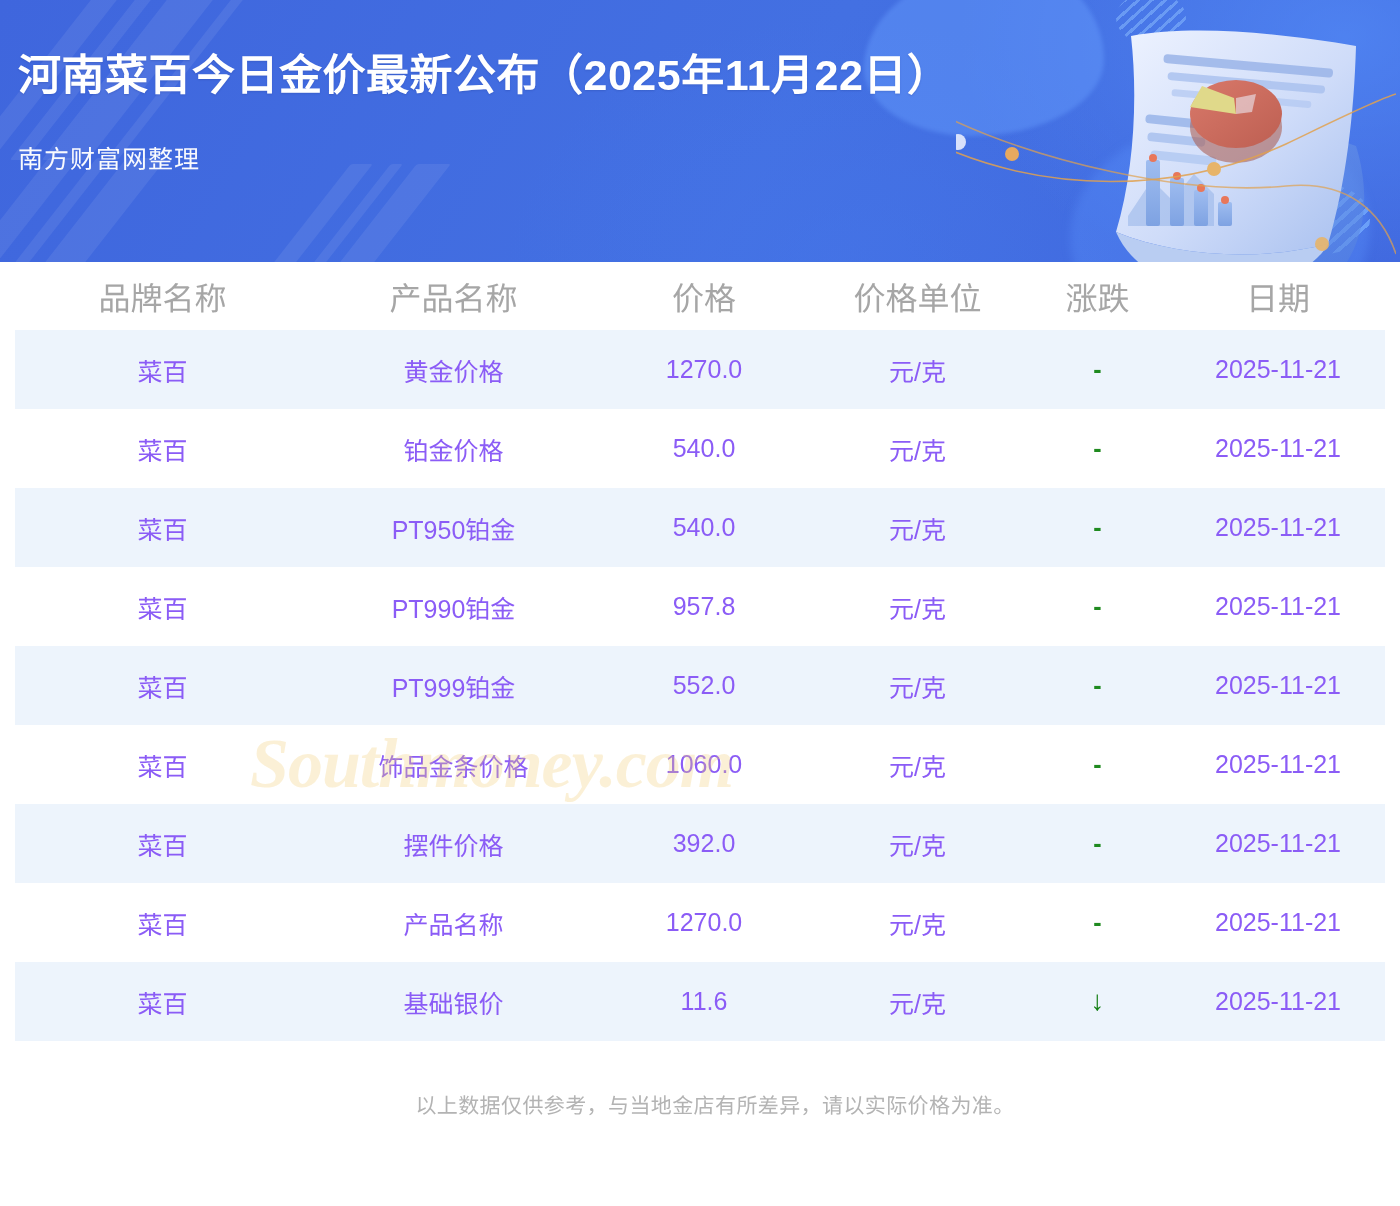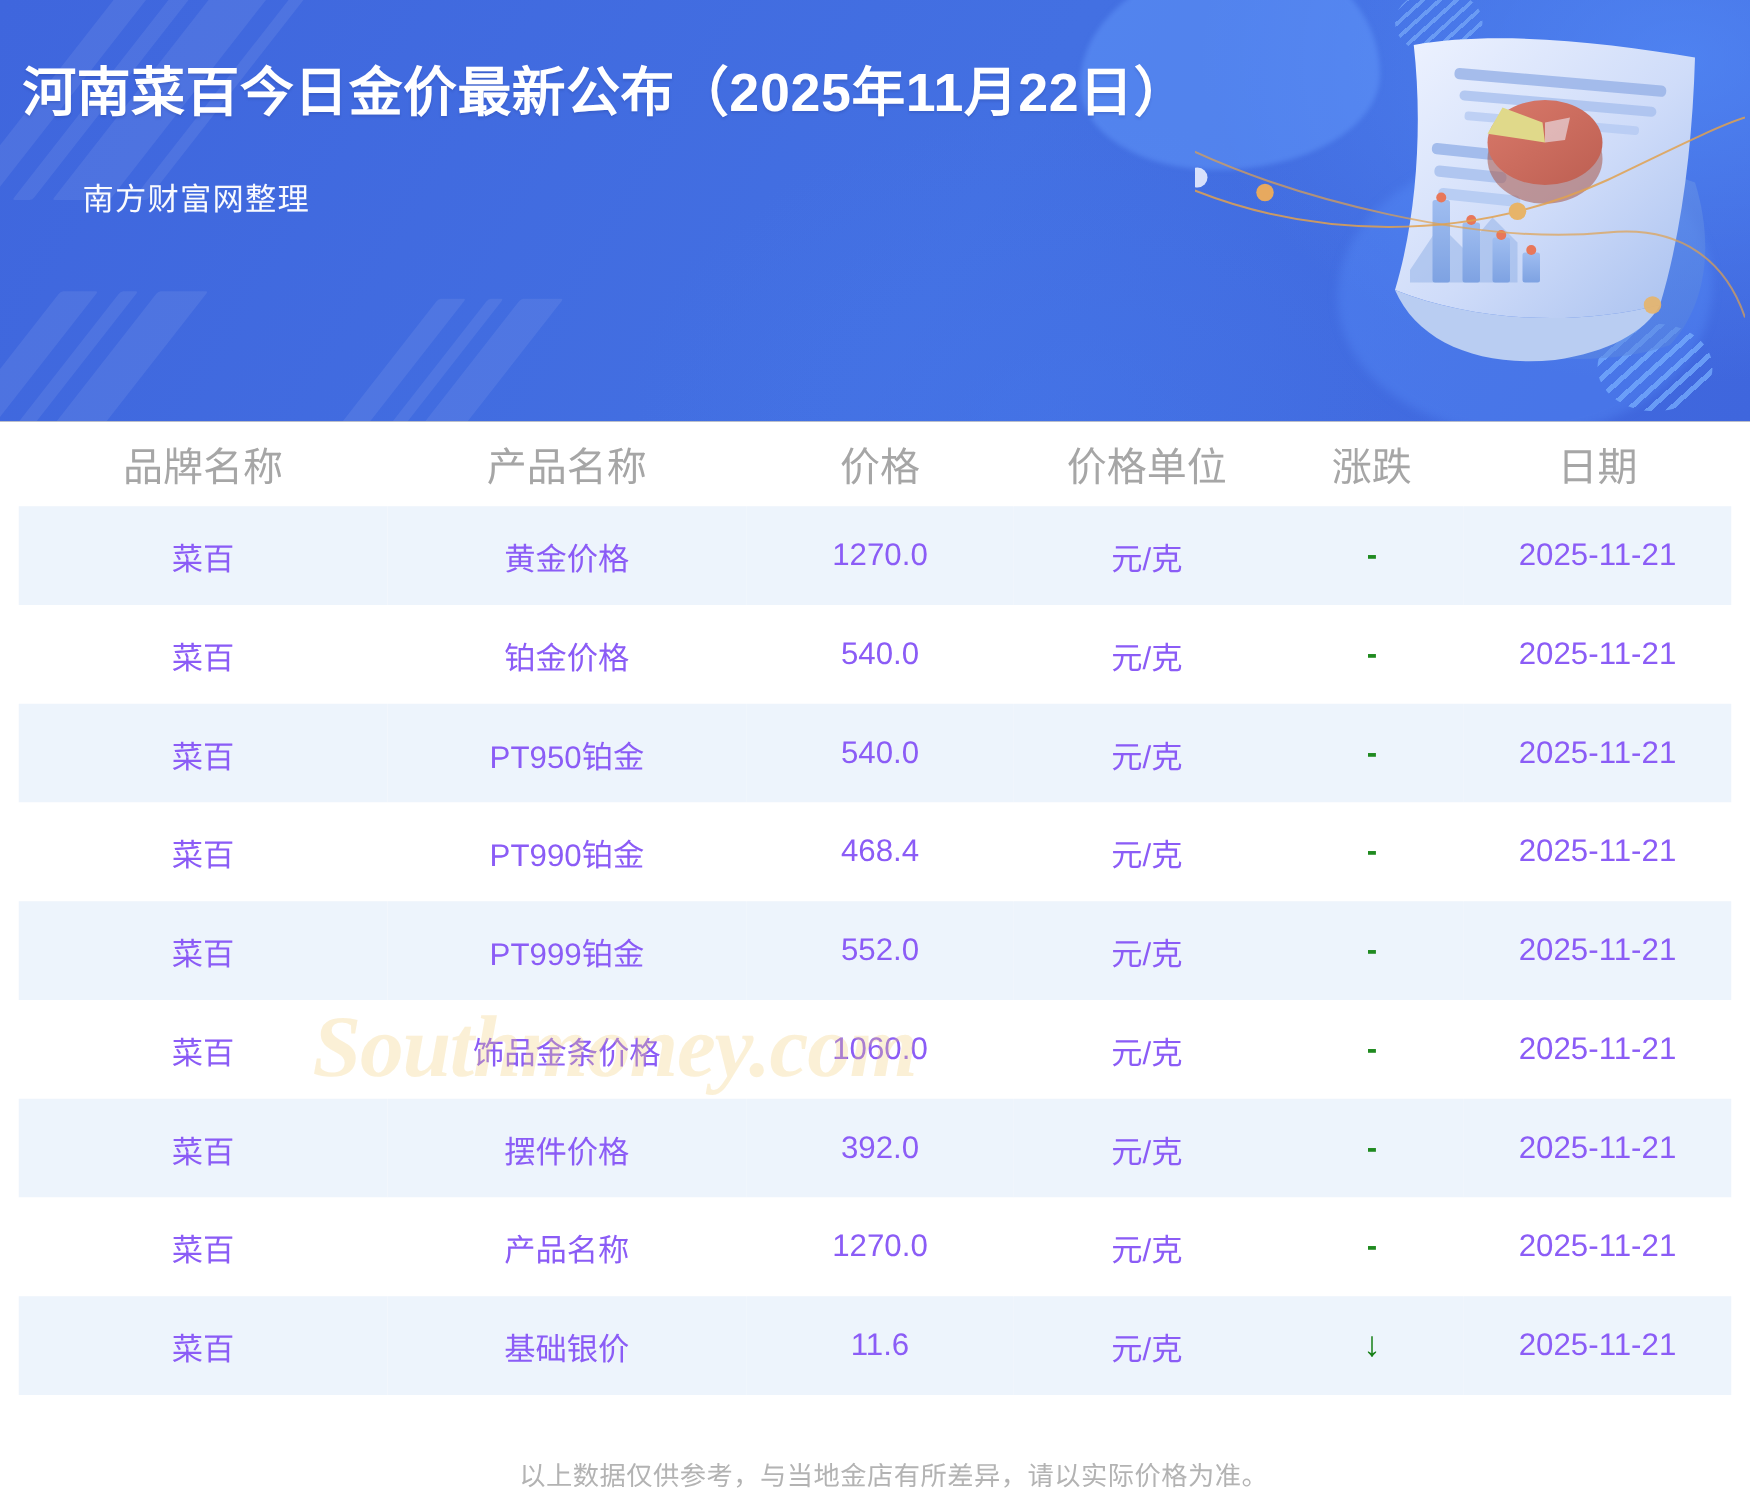--- a/index.html
+++ b/index.html
@@ -7,22 +7,22 @@
   html, body {
     width:1400px; height:1206px;
     background:#ffffff;
     font-family:"Liberation Sans","DejaVu Sans",sans-serif;
     overflow:hidden;
   }
 
   
   .banner{
     position:relative;
-    width:1400px; height:337px;
-    background:#0f172a;
+    width:1400px; height:262px;
+    background:#a16207;
     overflow:hidden;
   }
   .banner-bg-grad{
     position:absolute; inset:0;
     background:
       radial-gradient(620px 420px at 96% 14%, rgba(90,150,255,.55) 0%, rgba(90,150,255,0) 62%),
       radial-gradient(520px 380px at 60% 100%, rgba(70,120,235,.45) 0%, rgba(70,120,235,0) 65%),
       linear-gradient(120deg,#3f66dd 0%,#4370e2 55%,#3f66dd 100%);
   }
   
@@ -72,21 +72,21 @@
   }
 
   .banner-text{ position:absolute; left:18px; top:50px; z-index:6; }
   .banner-title{
     color:#ffffff; font-size:43px; font-weight:bold;
     letter-spacing:.5px; line-height:1.18; white-space:nowrap;
     text-shadow:0 1px 2px rgba(20,40,110,.18);
   }
   .banner-sub{
     margin-top:38px; color:#ffffff; font-size:25px;
-    font-weight:400; letter-spacing:1px; opacity:.97;margin-left:48px;
+    font-weight:400; letter-spacing:1px; opacity:.97;
   }
 
   
   .illus{ position:absolute; right:4px; top:-6px; width:440px; height:330px; z-index:5; }
   .illus svg{ width:100%; height:100%; display:block; }
 
   
   .table-wrap{ position:relative; width:1400px; padding:0 15px; }
   table{ width:100%; border-collapse:collapse; table-layout:fixed; }
   col.c-brand{ width:295px; }
@@ -283,21 +283,21 @@
           <td>菜百</td>
           <td>PT950铂金</td>
           <td>540.0</td>
           <td>元/克</td>
           <td class="chg"><span class="dash">-</span></td>
           <td>2025-11-21</td>
         </tr>
         <tr class="even">
           <td>菜百</td>
           <td>PT990铂金</td>
-          <td>468.4</td>
+          <td>957.8</td>
           <td>元/克</td>
           <td class="chg"><span class="dash">-</span></td>
           <td>2025-11-21</td>
         </tr>
         <tr class="odd">
           <td>菜百</td>
           <td>PT999铂金</td>
           <td>552.0</td>
           <td>元/克</td>
           <td class="chg"><span class="dash">-</span></td>

